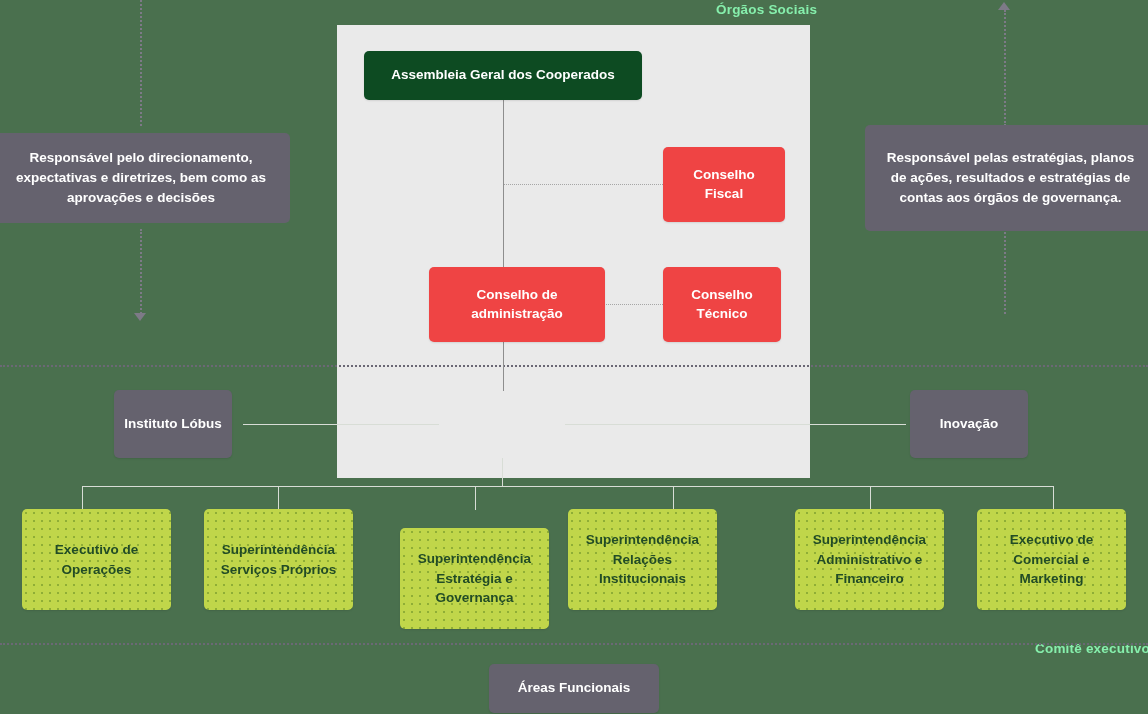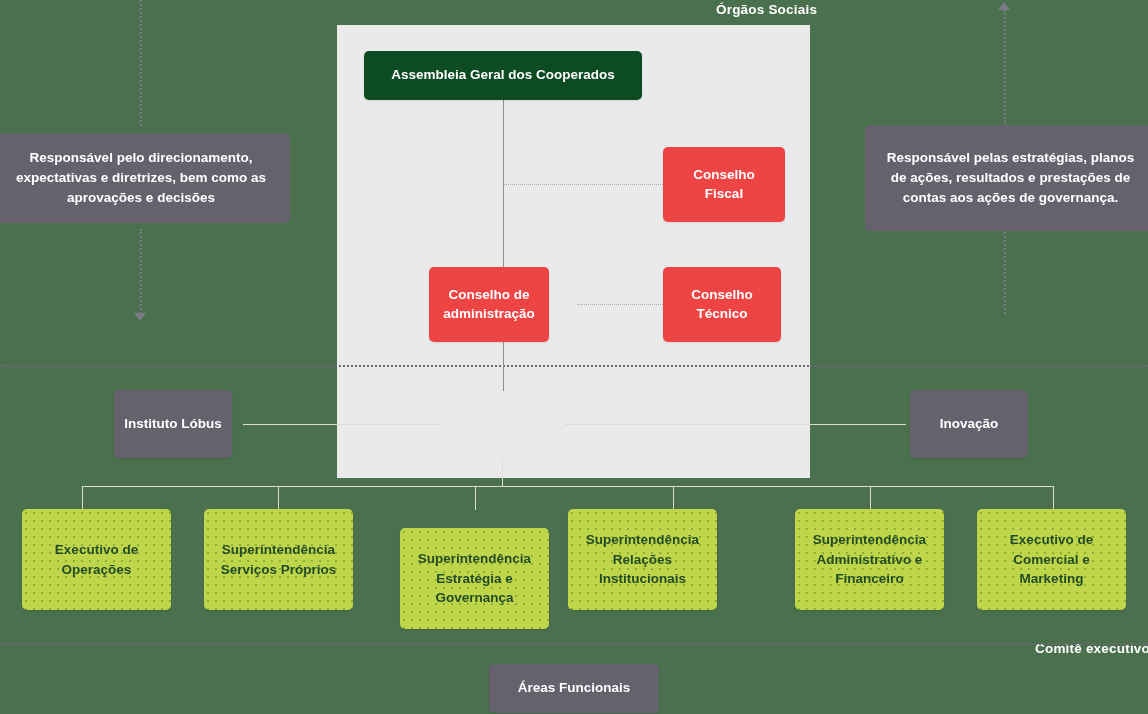--- a/index.html
+++ b/index.html
@@ -30,21 +30,21 @@
     left: 337px;
     top: 25px;
     width: 473px;
     height: 453px;
     background: #eaeaea;
   }
 
   
   .band-label {
     position: absolute;
-    color: #ffffff;
+    color: #86efac;
     font-size: 13.5px;
     font-weight: 700;
     letter-spacing: .2px;
     white-space: nowrap;
   }
   .band-orgaos { left: 716px; top: 2px; }
   .band-comite { left: 1035px; top: 641px; }
 
   
   .node {
@@ -74,21 +74,21 @@
     background-size: 8px 8px;
     color: #224c26;
     font-weight: 600;
     font-size: 13.5px;
     line-height: 1.45;
   }
 
   
   #node-assembleia   { left: 364px; top: 51px;  width: 278px; height: 49px; }
   #node-fiscal       { left: 663px; top: 147px; width: 122px; height: 75px; }
-  #node-cons-adm     { left: 429px; top: 267px; width: 120px; height: 75px; }
+  #node-cons-adm     { left: 429px; top: 267px; width: 176px; height: 75px; }
   #node-tecnico      { left: 663px; top: 267px; width: 118px; height: 75px; }
   #node-diretoria    { left: 439px; top: 390px; width: 126px; height: 68px; }
   #node-instituto    { left: 114px; top: 390px; width: 118px; height: 68px; }
   #node-inovacao     { left: 910px; top: 390px; width: 118px; height: 68px; }
   #node-areas        { left: 489px; top: 664px; width: 170px; height: 49px; }
 
   .lime-row .node.lime { top: 509px; width: 149px; height: 101px; }
   #node-exec-oper    { left: 22px;  }
   #node-sup-serv     { left: 204px; }
   #node-sup-estrat   { left: 400px; margin-top: 19px; }
@@ -255,16 +255,16 @@
     <div class="node lime" id="node-exec-com">Executivo de Comercial e Marketing</div>
   </div>
 
   <div class="node gray" id="node-areas">Áreas Funcionais</div>
 
   <div class="callout" id="callout-left">
     <p>Responsável pelo direcionamento, expectativas e diretrizes, bem como as aprovações e decisões</p>
   </div>
 
   <div class="callout" id="callout-right">
-    <p>Responsável pelas estratégias, planos de ações, resultados e prestações de contas aos ações de governança.</p>
+    <p>Responsável pelas estratégias, planos de ações, resultados e estratégias de contas aos órgãos de governança.</p>
   </div>
 
 </div>
 
 </body></html>

